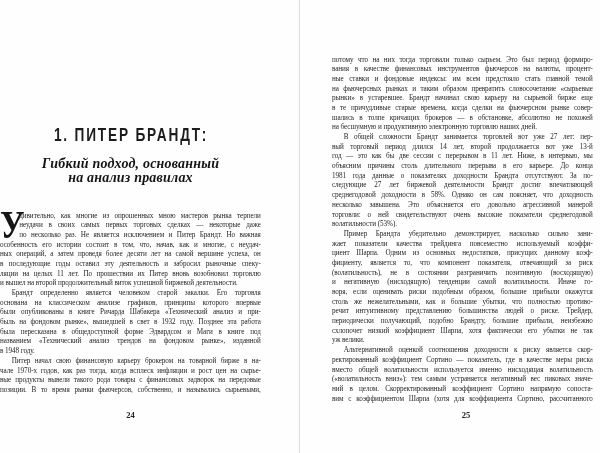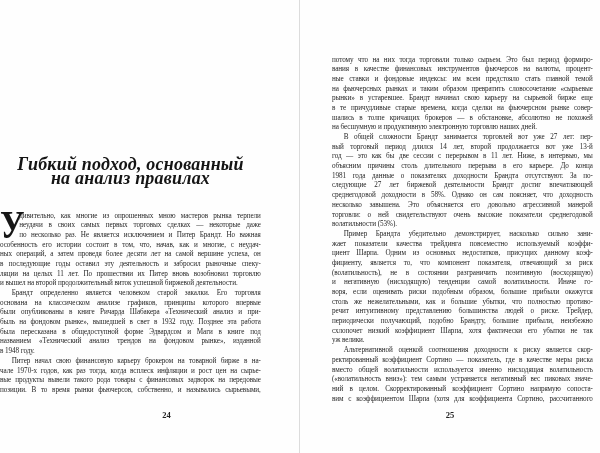--- a/index.html
+++ b/index.html
@@ -14,21 +14,21 @@
   
   .title-wrap { position:absolute; left:0; top:124px; width:261px; text-align:center; }
   .title-inner {
     display:inline-block; white-space:nowrap;
     font-family:"Liberation Sans", sans-serif; font-weight:700;
     font-size:19px; letter-spacing:2.5px; color:#1c1c1c;
     transform:scaleX(0.72); transform-origin:50% 50%;
   }
   .subtitle {
     position:absolute; left:0; top:157px; width:261px; text-align:center;
-    font-style:italic; font-weight:700; font-size:18px; line-height:14.2px;
+    font-style:italic; font-weight:700; font-size:14px; line-height:14.2px;
     letter-spacing:0.2px; color:#141414;
   }
   .sub-line { display:block; }
 
   
   .run-head {
     position:absolute; left:332px; top:30px; width:260px; text-align:center;
     font-style:italic; font-size:8.6px; line-height:10px; white-space:nowrap; color:#222;
   }
 
@@ -43,29 +43,32 @@
   }
   .line.end { text-align-last:left; }
   .line.indent { text-indent:14px; }
   .line.dc { margin-left:23px; }
   .dropcap {
     position:absolute; left:0; top:-6px;
     font-size:40px; font-weight:700; line-height:1; color:#161616;
   }
 
   .pagenum { position:absolute; top:410px; font-size:8.5px; font-weight:700; text-align:center; color:#222; }
-  .pagenum.pl { left:0; width:261px;margin-left:36px; }
-  .pagenum.pr { left:320px; width:260px; }
+  .pagenum.pl { left:0; width:261px; }
+  .pagenum.pr { left:336px; width:260px; }
 </style>
 </head>
 <body>
 
 <div class="spread">
 
   <div class="page">
+    <div class="title-wrap">
+      <span class="title-inner">1. ПИТЕР БРАНДТ:</span>
+    </div>
     <div class="subtitle">
         <div class="sub-line">Гибкий подход, основанный</div>
         <div class="sub-line">на анализ правилах</div>
       </div>
     <div class="body-col" id="left-body">
         <div class="para">
           <span class="dropcap">У</span>
           <div class="line dc">дивительно, как многие из опрошенных мною мастеров рынка терпели</div>
           <div class="line dc">неудачи в своих самых первых торговых сделках — некоторые даже</div>
           <div class="line dc">по несколько раз. Не является исключением и Питер Брандт. Но важная</div>

